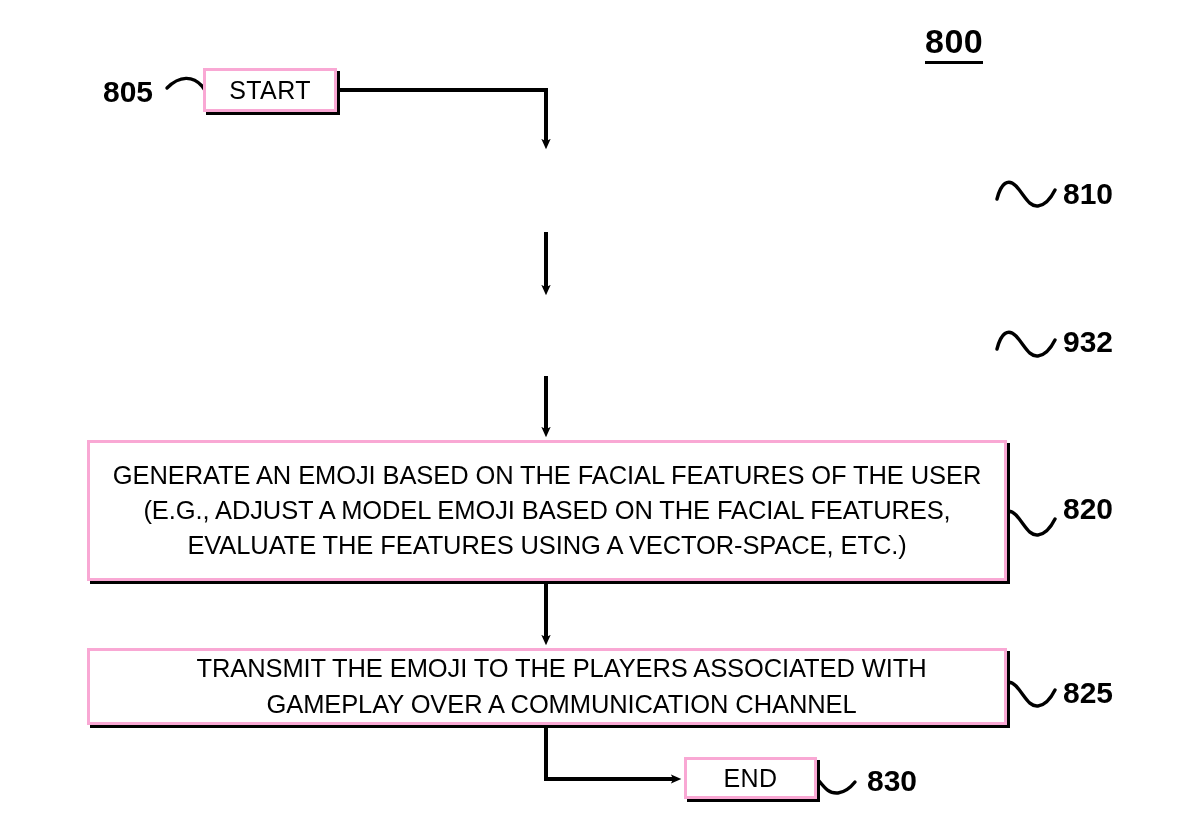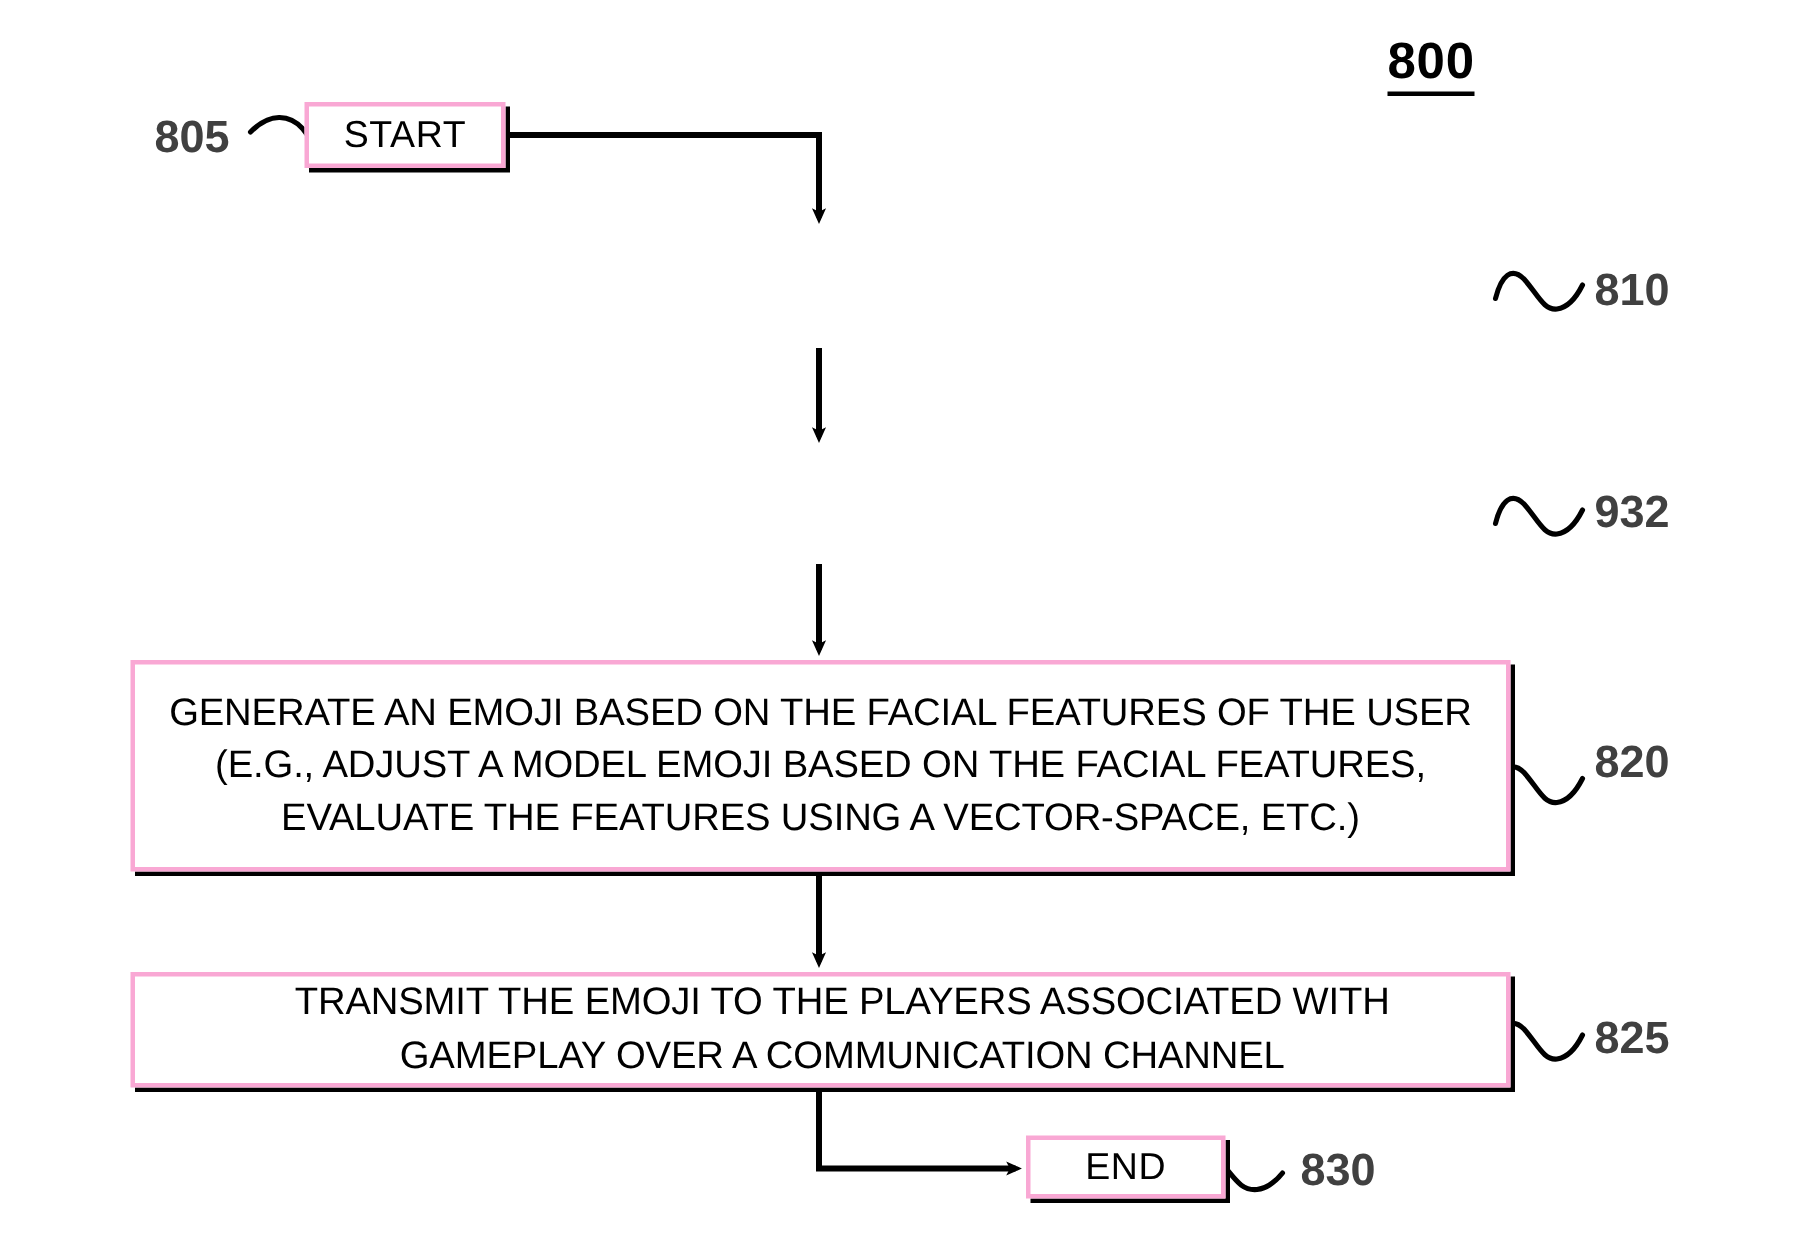--- a/index.html
+++ b/index.html
@@ -31,21 +31,21 @@
     letter-spacing: 0.5px;
     border-bottom: 3px solid #000000;
     padding-bottom: 1px;
     line-height: 1.05;
   }
   .ref-num {
     position: absolute;
     font-family: "Liberation Sans", sans-serif;
     font-weight: bold;
     font-size: 30px;
-    color: #404040;
+    color: #000000;
     white-space: nowrap;
   }
   .node-box {
     position: absolute;
     box-sizing: border-box;
     border: 3px solid #f9a8d4;
     background: #ffffff;
     display: flex;
     align-items: center;
     justify-content: center;

